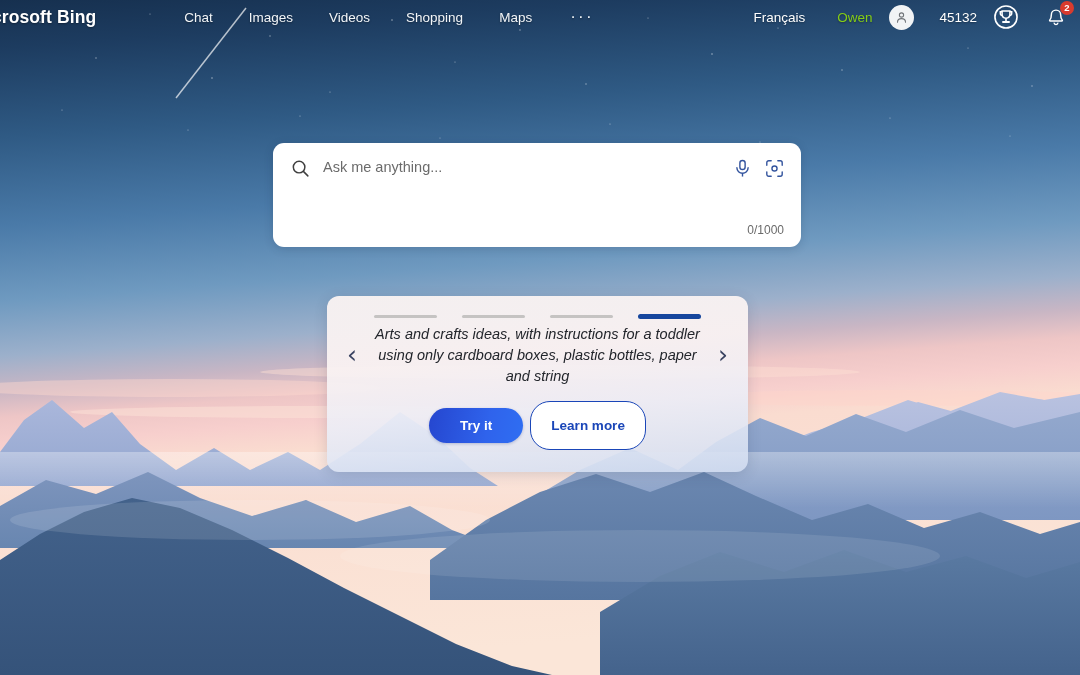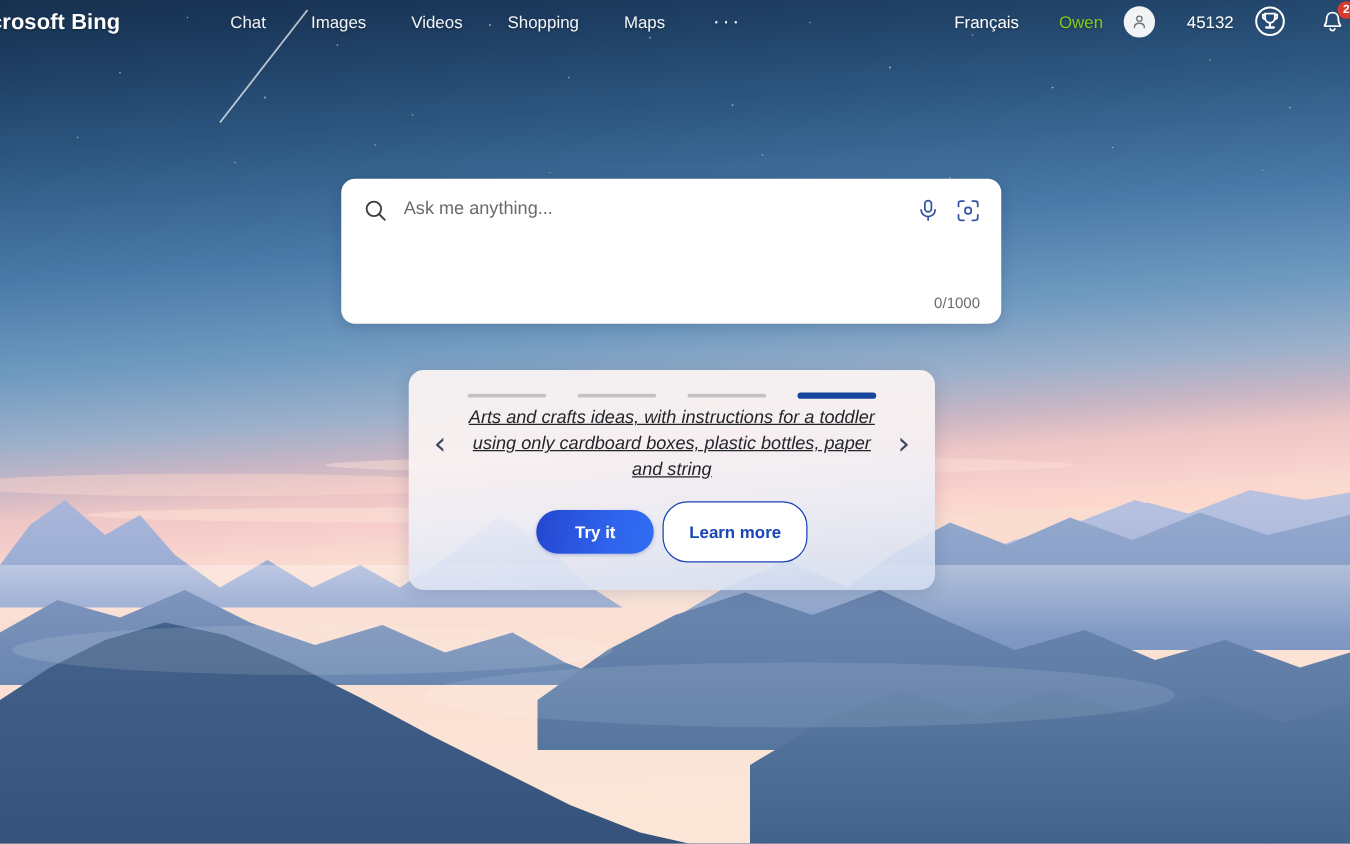--- a/index.html
+++ b/index.html
@@ -73,20 +73,21 @@
     line-height: 10px;
     cursor: pointer;
     text-shadow: 0 1px 2px rgba(0,0,0,.35);
   }
 
   .top-right {
     margin-left: auto;
     display: flex;
     align-items: center;
     gap: 8px;
+    padding-right: 10px;
   }
   .lang {
     color: #ffffff;
     font-size: 13.5px;
     padding: 2px 8px;
     white-space: nowrap;
     text-shadow: 0 1px 2px rgba(0,0,0,.35);
     cursor: pointer;
   }
   .user-name {
@@ -140,21 +141,21 @@
     padding: 0 3px;
     line-height: 1;
   }
 
   
   #searchbox {
     position: absolute;
     left: 273px;
     top: 143px;
     width: 528px;
-    height: 116px;
+    height: 104px;
     background: #ffffff;
     border-radius: 11px;
     box-shadow: 0 2px 10px rgba(20,40,70,.18);
     z-index: 30;
   }
   .search-row {
     display: flex;
     align-items: flex-start;
     padding: 14px 16px 0 17px;
     height: 44px;
@@ -249,21 +250,20 @@
     padding-bottom: 3px;
   }
   .promo-text {
     flex: 1 1 auto;
     text-align: center;
     font-style: italic;
     font-size: 14.5px;
     line-height: 21px;
     color: #22252b;
     padding: 0 4px;
-    text-decoration: underline;
   }
   .cta-row {
     display: flex;
     justify-content: center;
     align-items: center;
     gap: 7px;
     margin-top: 8px;
   }
   .btn-primary {
     background: linear-gradient(100deg, #2546cf 0%, #2f63ec 62%, #2f6ef2 100%);

